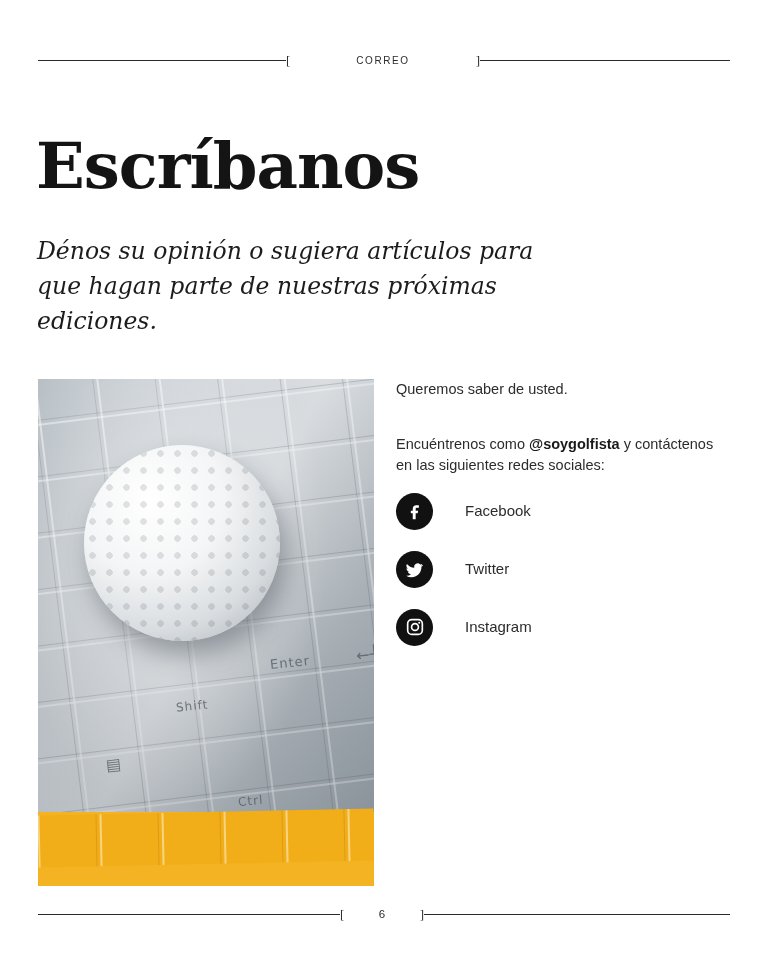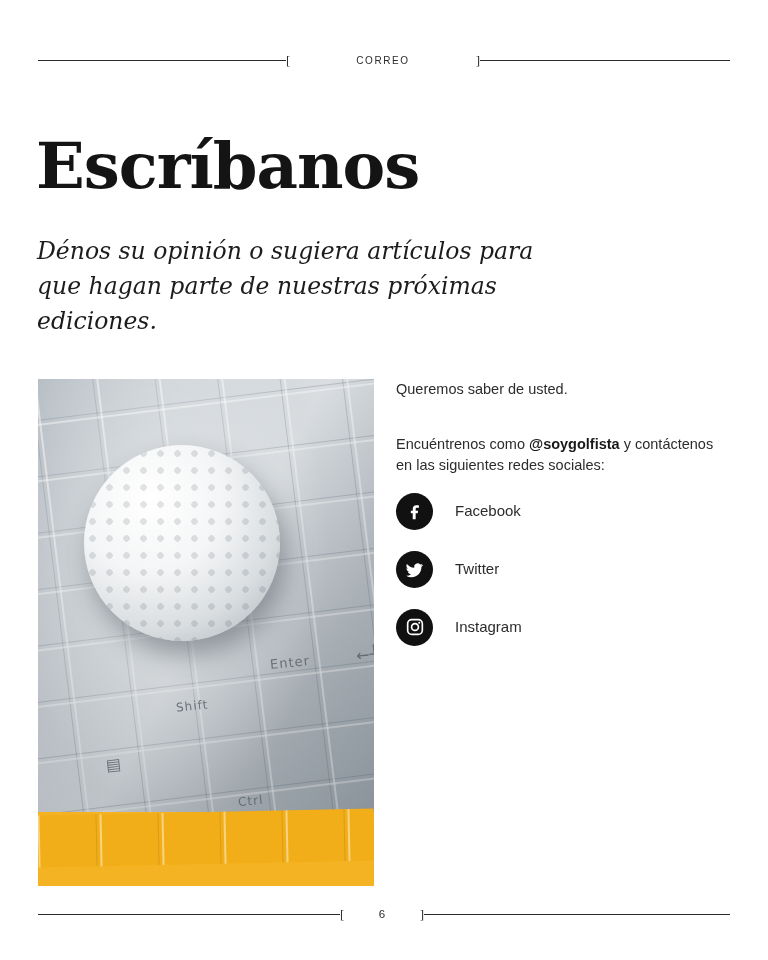--- a/index.html
+++ b/index.html
@@ -213,21 +213,21 @@
   }
   .gap-block { height: 12px; }
 
   
   .socials {
     margin-top: 14px;
   }
   .social-row {
     display: flex;
     align-items: center;
-    gap: 22px;
+    gap: 32px;
     margin-bottom: 21px;
   }
   .social-badge {
     width: 37px;
     height: 37px;
     border-radius: 50%;
     background: #111111;
     display: flex;
     align-items: center;
     justify-content: center;

